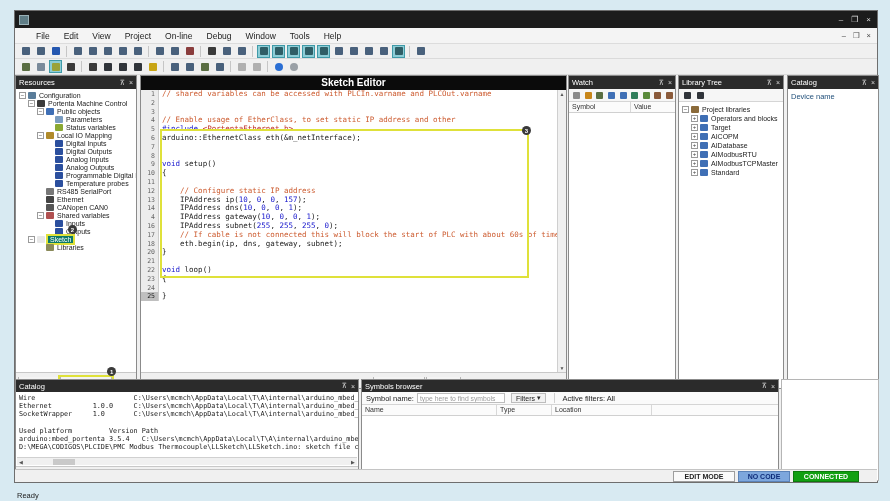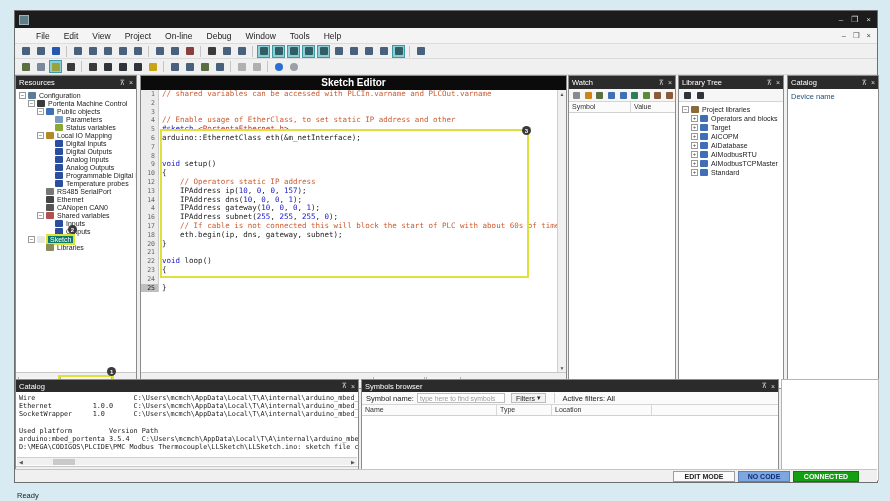--- a/index.html
+++ b/index.html
@@ -397,27 +397,28 @@
   </div>
 
   <div class="panel" style="left:125px;top:64px;width:427px;height:314px;">
     <div id="editor-title">Sketch Editor</div>
     <div id="code-area">
       <div id="code-lines">
           <div class="cl"><span class="ln">1</span><span class="ct"><span class="cm">// shared variables can be accessed with PLCIn.varname and PLCOut.varname</span></span></div>
           <div class="cl"><span class="ln">2</span><span class="ct"></span></div>
           <div class="cl"><span class="ln">3</span><span class="ct"></span></div>
           <div class="cl"><span class="ln">4</span><span class="ct"><span class="cm">// Enable usage of EtherClass, to set static IP address and other</span></span></div>
-          <div class="cl"><span class="ln">5</span><span class="ct"><span class="kw">#sketch </span><span class="str">&lt;PortentaEthernet.h&gt;</span></span></div>
+          <div class="cl"><span class="ln">5</span><span class="ct"><span class="kw">#include </span><span class="str">&lt;PortentaEthernet.h&gt;</span></span></div>
           <div class="cl"><span class="ln">6</span><span class="ct"><span class="pl">arduino::EthernetClass eth(&amp;m_netInterface);</span></span></div>
           <div class="cl"><span class="ln">7</span><span class="ct"></span></div>
           <div class="cl"><span class="ln">8</span><span class="ct"></span></div>
           <div class="cl"><span class="ln">9</span><span class="ct"><span class="kw">void</span><span class="pl"> setup()</span></span></div>
           <div class="cl"><span class="ln">10</span><span class="ct"><span class="pl">{</span></span></div>
-          <div class="cl"><span class="ln">12</span><span class="ct"><span class="cm">    // Operators static IP address</span></span></div>
+          <div class="cl"><span class="ln">11</span><span class="ct"></span></div>
+          <div class="cl"><span class="ln">12</span><span class="ct"><span class="cm">    // Configure static IP address</span></span></div>
           <div class="cl"><span class="ln">13</span><span class="ct"><span class="pl">    IPAddress ip(</span><span class="num">10</span><span class="pl">, </span><span class="num">0</span><span class="pl">, </span><span class="num">0</span><span class="pl">, </span><span class="num">157</span><span class="pl">);</span></span></div>
           <div class="cl"><span class="ln">14</span><span class="ct"><span class="pl">    IPAddress dns(</span><span class="num">10</span><span class="pl">, </span><span class="num">0</span><span class="pl">, </span><span class="num">0</span><span class="pl">, </span><span class="num">1</span><span class="pl">);</span></span></div>
           <div class="cl"><span class="ln">4</span><span class="ct"><span class="pl">    IPAddress gateway(</span><span class="num">10</span><span class="pl">, </span><span class="num">0</span><span class="pl">, </span><span class="num">0</span><span class="pl">, </span><span class="num">1</span><span class="pl">);</span></span></div>
           <div class="cl"><span class="ln">16</span><span class="ct"><span class="pl">    IPAddress subnet(</span><span class="num">255</span><span class="pl">, </span><span class="num">255</span><span class="pl">, </span><span class="num">255</span><span class="pl">, </span><span class="num">0</span><span class="pl">);</span></span></div>
           <div class="cl"><span class="ln">17</span><span class="ct"><span class="cm">    // If cable is not connected this will block the start of PLC with about 60s of timeout!</span></span></div>
           <div class="cl"><span class="ln">18</span><span class="ct"><span class="pl">    eth.begin(ip, dns, gateway, subnet);</span></span></div>
           <div class="cl"><span class="ln">20</span><span class="ct"><span class="pl">}</span></span></div>
           <div class="cl"><span class="ln">21</span><span class="ct"></span></div>
           <div class="cl"><span class="ln">22</span><span class="ct"><span class="kw">void</span><span class="pl"> loop()</span></span></div>
           <div class="cl"><span class="ln">23</span><span class="ct"><span class="pl">{</span></span></div>

